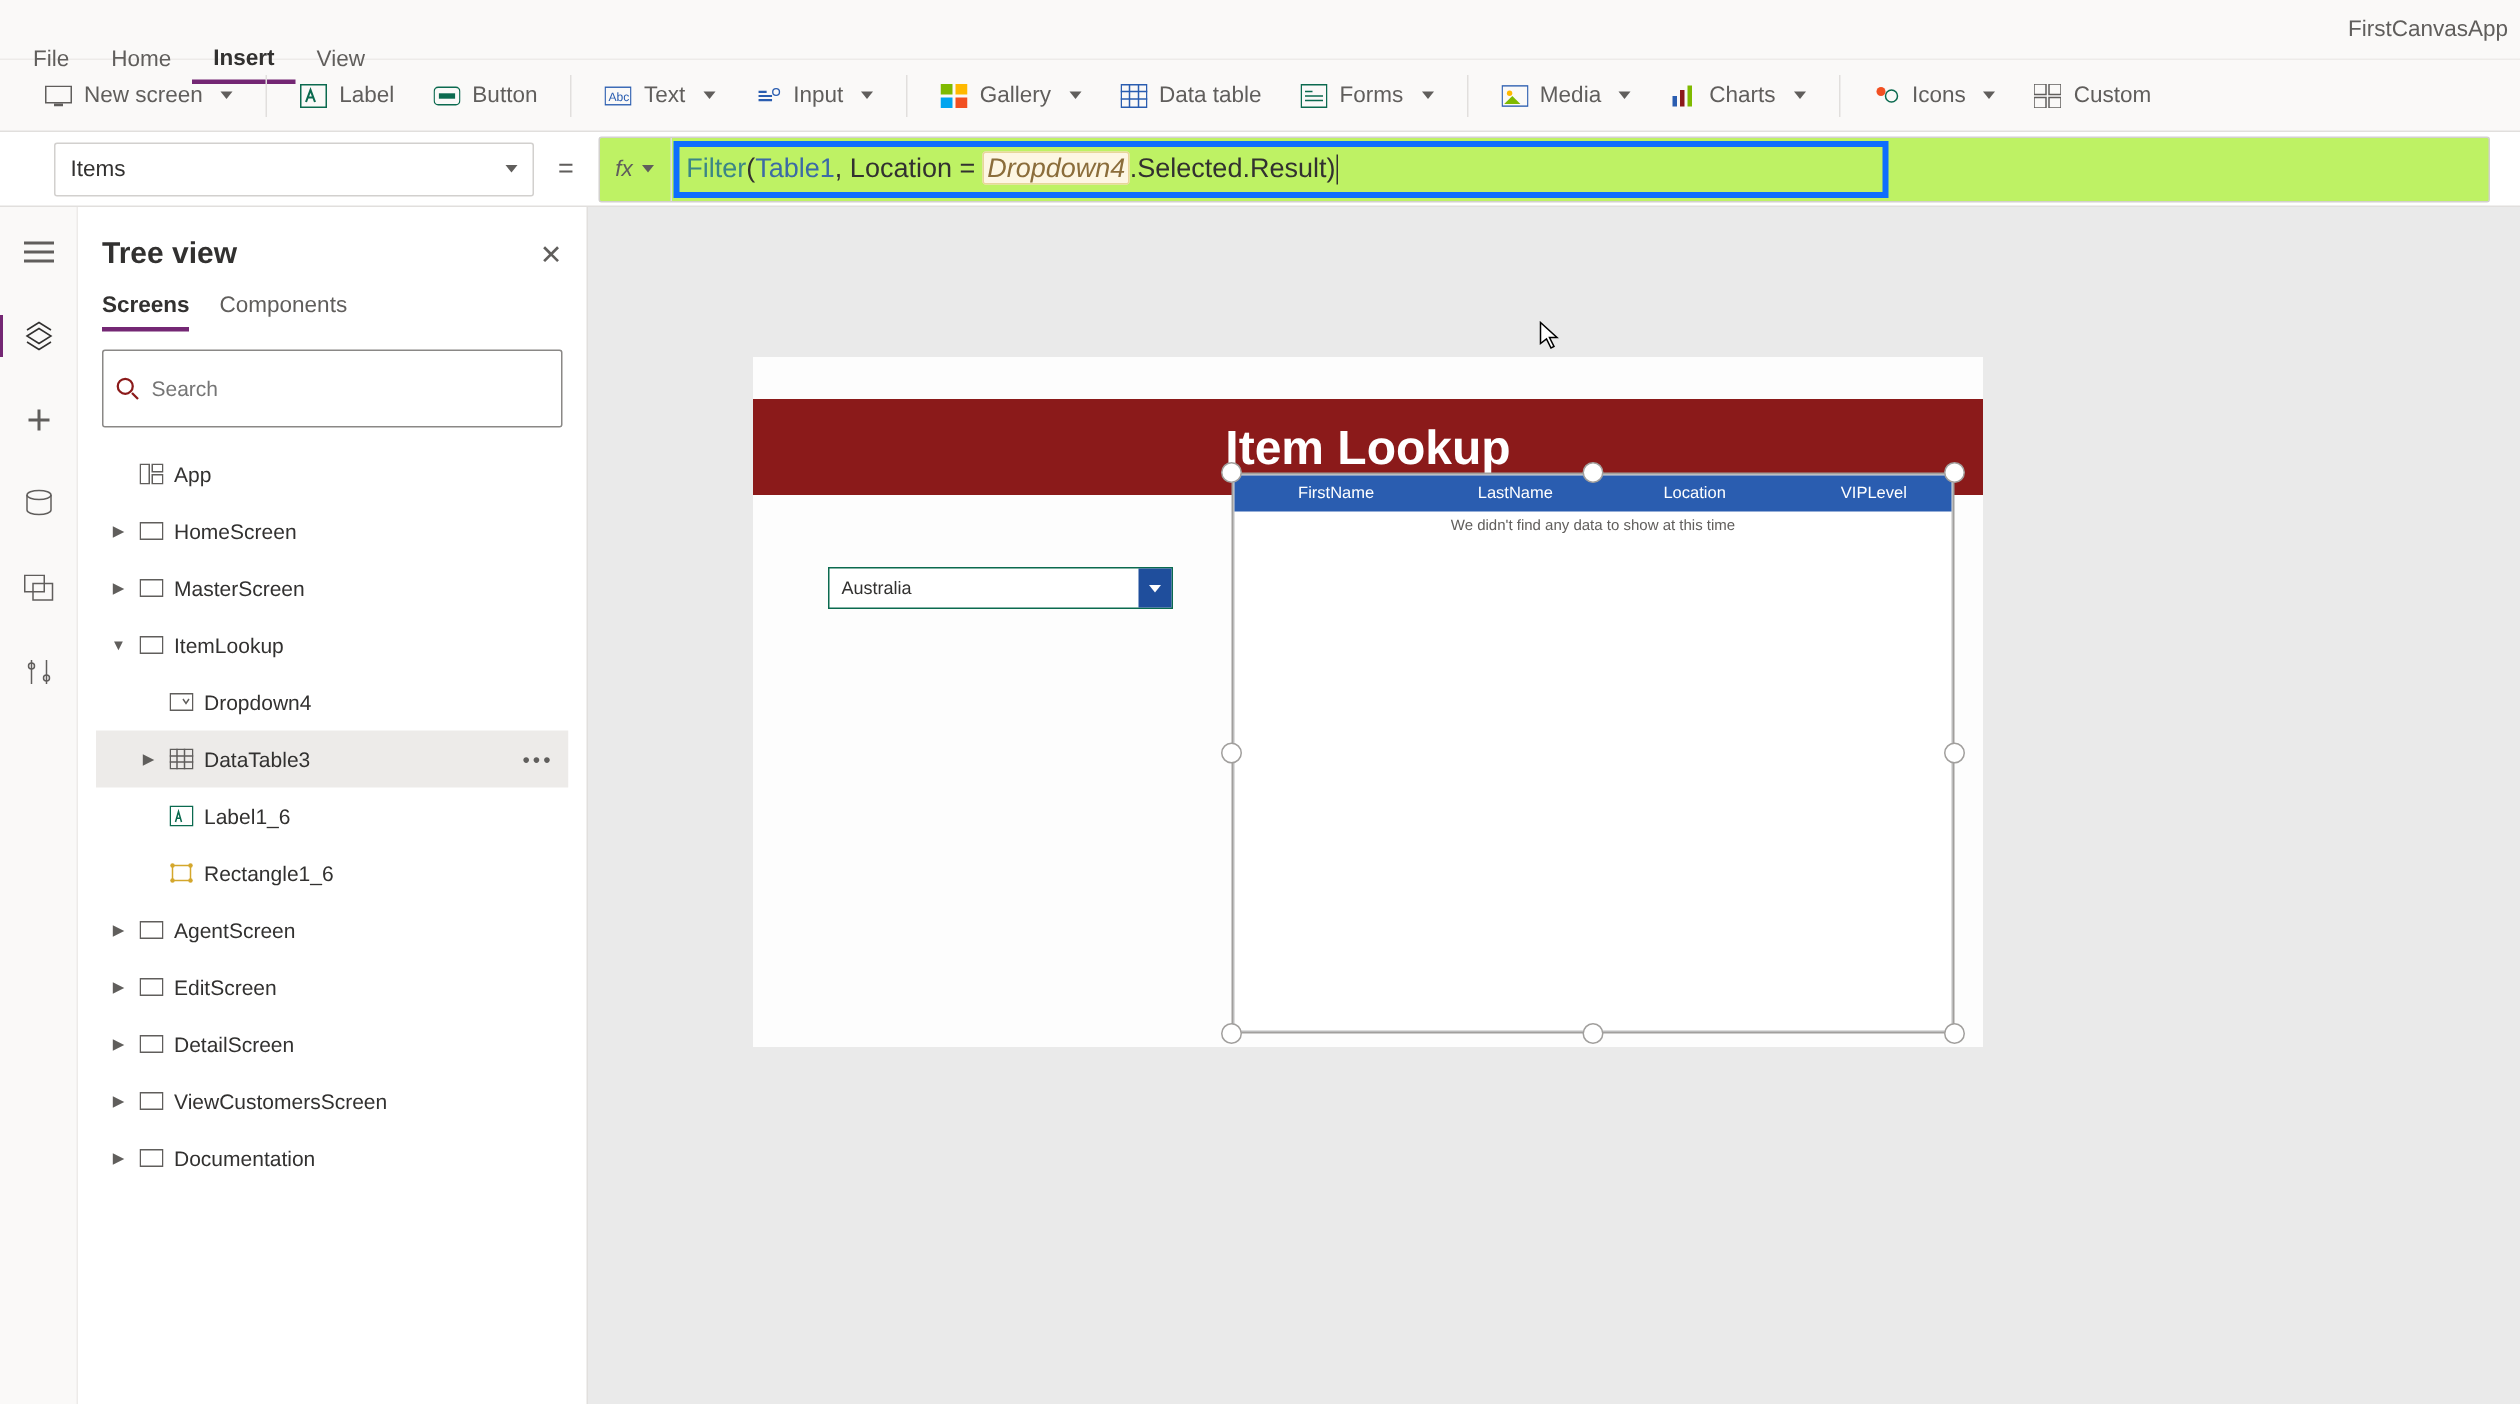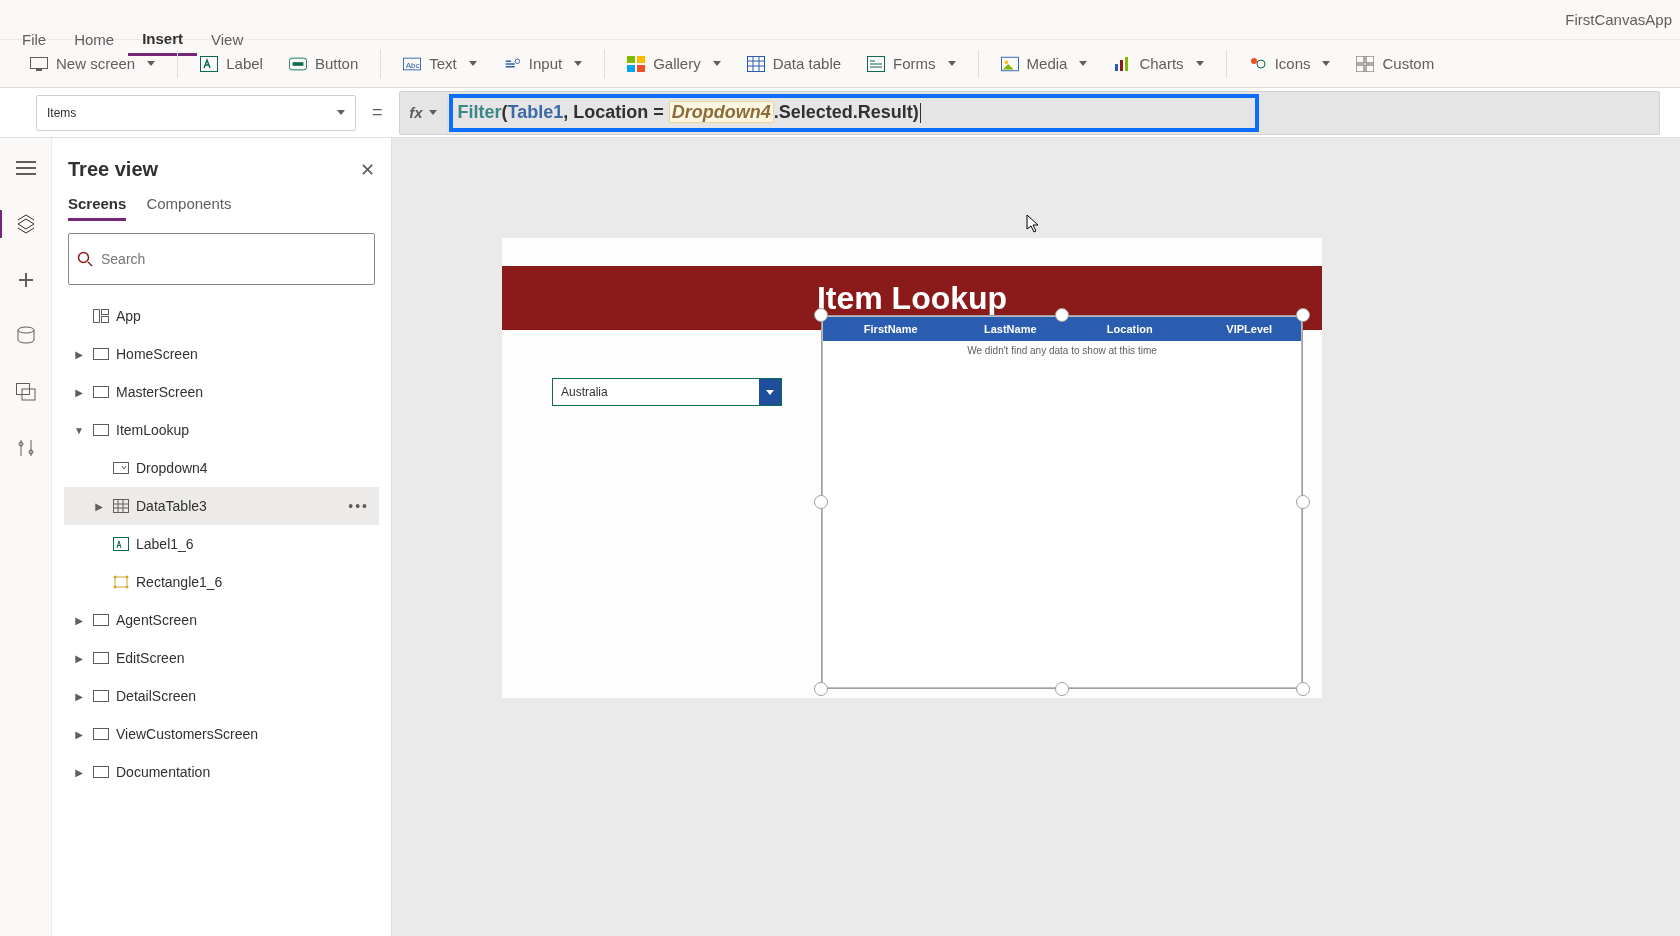--- a/index.html
+++ b/index.html
@@ -13,23 +13,23 @@
 
 
 .ribbon { height: 48px; background: #faf9f8; display: flex; align-items: center; padding: 0 20px; gap: 6px; border-bottom: 1px solid #e1dfdd; }
 .ribbon .rbtn { display: inline-flex; align-items: center; gap: 8px; padding: 6px 10px; color: #605e5c; font-size: 15px; cursor: pointer; }
 .ribbon .sep { width: 1px; height: 28px; background: #e1dfdd; margin: 0 6px; }
 .ric { width: 18px; height: 18px; display: inline-flex; align-items: center; justify-content: center; }
 .caret { display:inline-block; border-left:4px solid transparent; border-right:4px solid transparent; border-top:5px solid #605e5c; margin-left:4px; vertical-align:middle; }
 
 
 .formulabar { height: 50px; background: #fff; display: flex; align-items: center; padding: 0 20px 0 36px; border-bottom: 1px solid #e1dfdd; gap: 10px; }
-.propsel { width: 320px; height: 36px; border: 1px solid #d2d0ce; border-radius: 2px; display: flex; align-items: center; padding: 0 10px; font-size: 12px; color: #323130; justify-content: space-between; }
+.propsel { width: 320px; height: 36px; border: 1px solid #d2d0ce; border-radius: 2px; display: flex; align-items: center; padding: 0 10px; font-size: 15px; color: #323130; justify-content: space-between; }
 .eq { font-size: 18px; color: #605e5c; padding: 0 6px; }
-.fxwrap { flex: 1; height: 44px; background: #e5e5e5; border: 1px solid #d2d0ce; border-radius: 2px; display: flex; align-items: center; font-weight: bold; }
+.fxwrap { flex: 1; height: 44px; background: #bef264; border: 1px solid #d2d0ce; border-radius: 2px; display: flex; align-items: center; }
 .fxprefix { width: 48px; display:flex; align-items:center; justify-content:center; font-style: italic; color:#605e5c; border-right:1px solid #e1dfdd; height:100%; font-size:15px; gap:2px;}
 .fxinput { flex:1; height:100%; display:flex; align-items:center; padding:0 10px; font-family: Consolas, monospace; font-size:18px; position:relative; }
 .fxhighlight { position:absolute; left:1px; top:2px; right:400px; bottom:2px; border:4px solid #0d6efd; pointer-events:none; }
 .tk-func{color:#3b8686;} .tk-name{color:#3c6aa6;} .tk-ref{color:#8b6d3b; font-style:italic; background:#fdf6e3; border:1px solid #e8d59a; border-radius:2px; padding:0 2px;} .tk-punc{color:#323130;}
 .fxcursor{display:inline-block;width:1px;height:20px;background:#323130;margin-left:1px;vertical-align:middle;}
 
 
 .resultbar { position:absolute; left:490px; top:138px; height:34px; background:#f3f2f1; border:1px solid #e1dfdd; display:flex; align-items:center; width:960px; }
 .resultbar .rpart { padding:0 18px; font-size:14px; color:#605e5c; display:flex; align-items:center; gap:10px; height:100%;}
 .resultbar .rdiv { width:1px; height:100%; background:#e1dfdd; }
@@ -63,21 +63,21 @@
 
 .canvaswrap { flex:1; background:#eaeaea; position:relative; }
 .canvas { position:absolute; left:110px; top:100px; width:820px; height:460px; background:#fdfdfd; }
 .chdr { height:64px; background:#8b1a1a; display:flex; align-items:center; justify-content:center; color:#fff; font-size:32px; font-weight:700;margin-top:28px; }
 .cdd { position:absolute; left:50px; top:140px; width:230px; height:28px; border:1px solid #0b6a4f; background:#fff; display:flex; align-items:center; }
 .cdd span{ flex:1; padding:0 8px; font-size:12px; color:#323130;}
 .cdd .ddb{ width:22px; height:100%; background:#1f4e9c; display:flex; align-items:center; justify-content:center;}
 .cdd .ddb .dc{border-left:4px solid transparent;border-right:4px solid transparent;border-top:5px solid #fff;}
 .ctable { position:absolute; left:320px; top:78px; width:480px; height:372px; background:#fff; border:1px solid #bdbdbd;}
 .cth { height:24px; background:#2a5db0; display:flex; }
-.cth div{ flex:1; color:#fff; font-size:11px; font-weight:700; display:flex; align-items:center; justify-content:center;padding-left:16px;}
+.cth div{ flex:1; color:#fff; font-size:11px; font-weight:400; display:flex; align-items:center; justify-content:center;padding-left:16px;}
 .ctmsg{ text-align:center; font-size:10px; color:#605e5c; padding-top:4px;}
 
 .selbox{position:absolute;border:1px solid #a19f9d;pointer-events:none;}
 .hnd{position:absolute;width:14px;height:14px;background:#fff;border:1px solid #a19f9d;border-radius:50%;}
 
 
 .mcursor{position:absolute; left:634px; top:76px; width:14px; height:20px; pointer-events:none;}
 
 svg{display:block;}
 </style>

